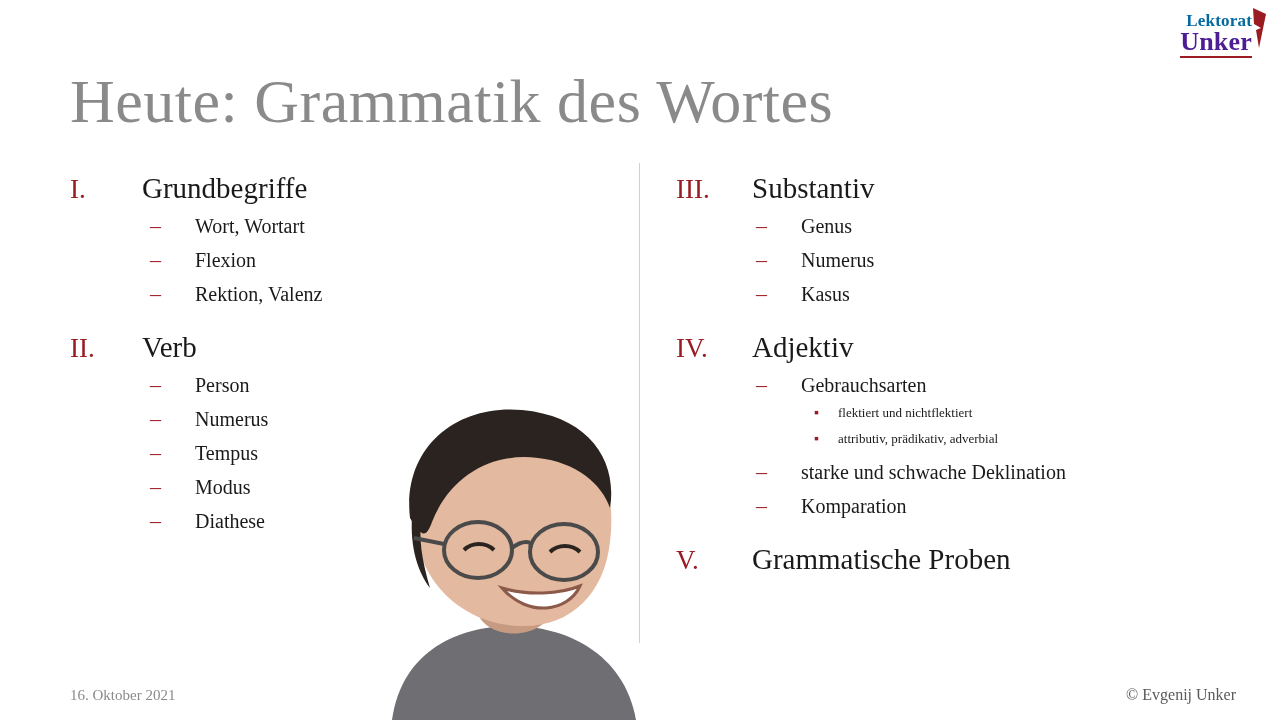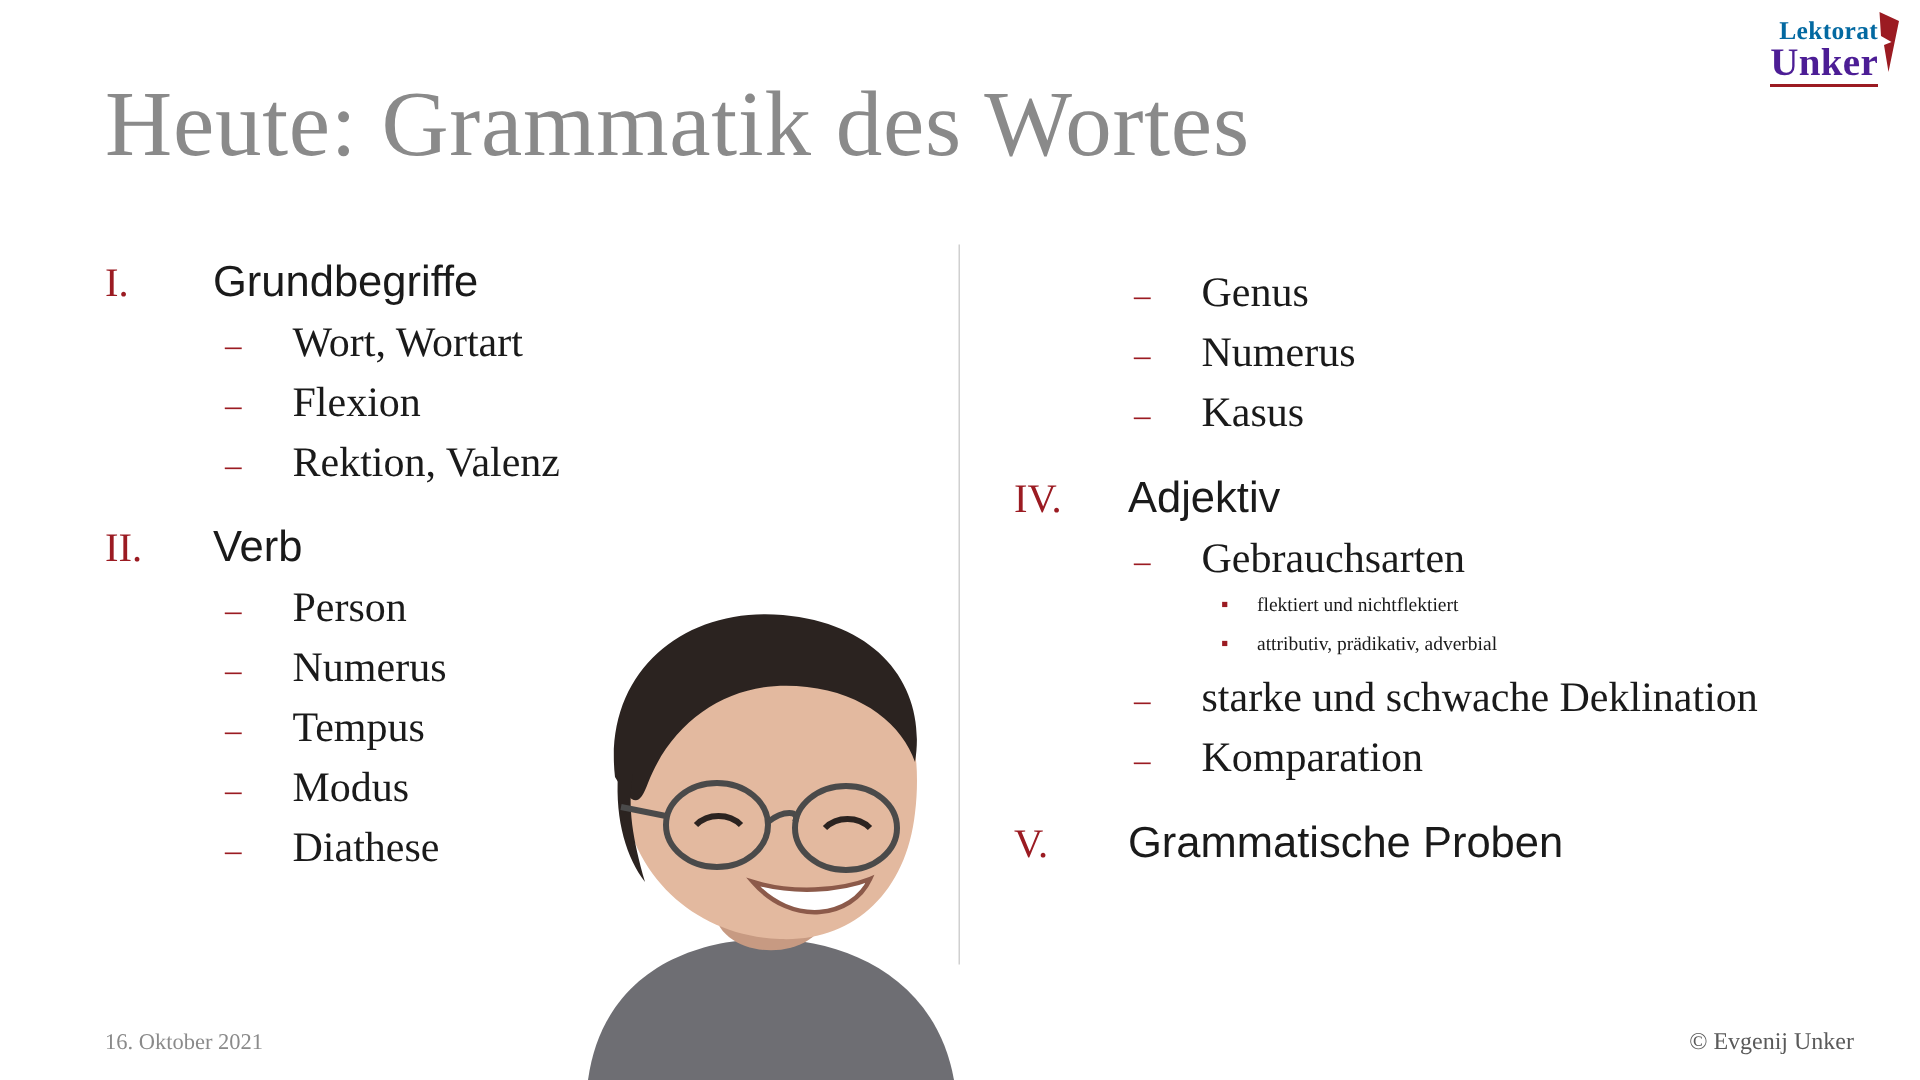--- a/index.html
+++ b/index.html
@@ -45,21 +45,21 @@
     top: -4px;
     right: -14px;
     width: 16px;
     height: 40px;
   }
 
   
   .slide-title {
     position: absolute;
     left: 70px;
-    top: 48px;
+    top: 66px;
     font-family: "Liberation Serif", serif;
     font-size: 62px;
     color: #8a8a8a;
     font-weight: normal;
     letter-spacing: 0.5px;
     white-space: nowrap;
   }
 
   
   .divider {
@@ -89,40 +89,40 @@
     color: #9b1b22;
     font-size: 27px;
     width: 72px;
     flex: 0 0 72px;
     font-family: "Liberation Serif", serif;
   }
   .lvl1-num.wide { width: 76px; flex: 0 0 76px; }
   .lvl1-text {
     color: #1a1a1a;
     font-size: 29px;
-    font-family: Liberation Sans, sans-serif;
+    font-family: Liberation Serif, serif;
   }
 
   .lvl2 {
     display: flex;
     align-items: baseline;
     margin-top: 8px;
   }
   .lvl2-dash {
     color: #9b1b22;
     font-size: 22px;
     width: 45px;
     flex: 0 0 45px;
     text-align: left;
     padding-left: 80px;
     box-sizing: content-box;
   }
   .lvl2-text {
     color: #1a1a1a;
-    font-size: 28px;
+    font-size: 20px;
     font-family: "Liberation Serif", serif;
   }
 
   .lvl3 {
     display: flex;
     align-items: baseline;
     margin-top: 4px;
   }
   .lvl3-bullet {
     color: #9b1b22;
@@ -224,20 +224,24 @@
   </div>
   <div class="lvl2">
     <span class="lvl2-dash">–</span>
     <span class="lvl2-text">Diathese</span>
   </div>
 
 </div>
 
 <div class="col col-right">
 
+  <div class="lvl1">
+    <span class="lvl1-num wide">III.</span>
+    <span class="lvl1-text">Substantiv</span>
+  </div>
   <div class="lvl2">
     <span class="lvl2-dash">–</span>
     <span class="lvl2-text">Genus</span>
   </div>
   <div class="lvl2">
     <span class="lvl2-dash">–</span>
     <span class="lvl2-text">Numerus</span>
   </div>
   <div class="lvl2">
     <span class="lvl2-dash">–</span>

